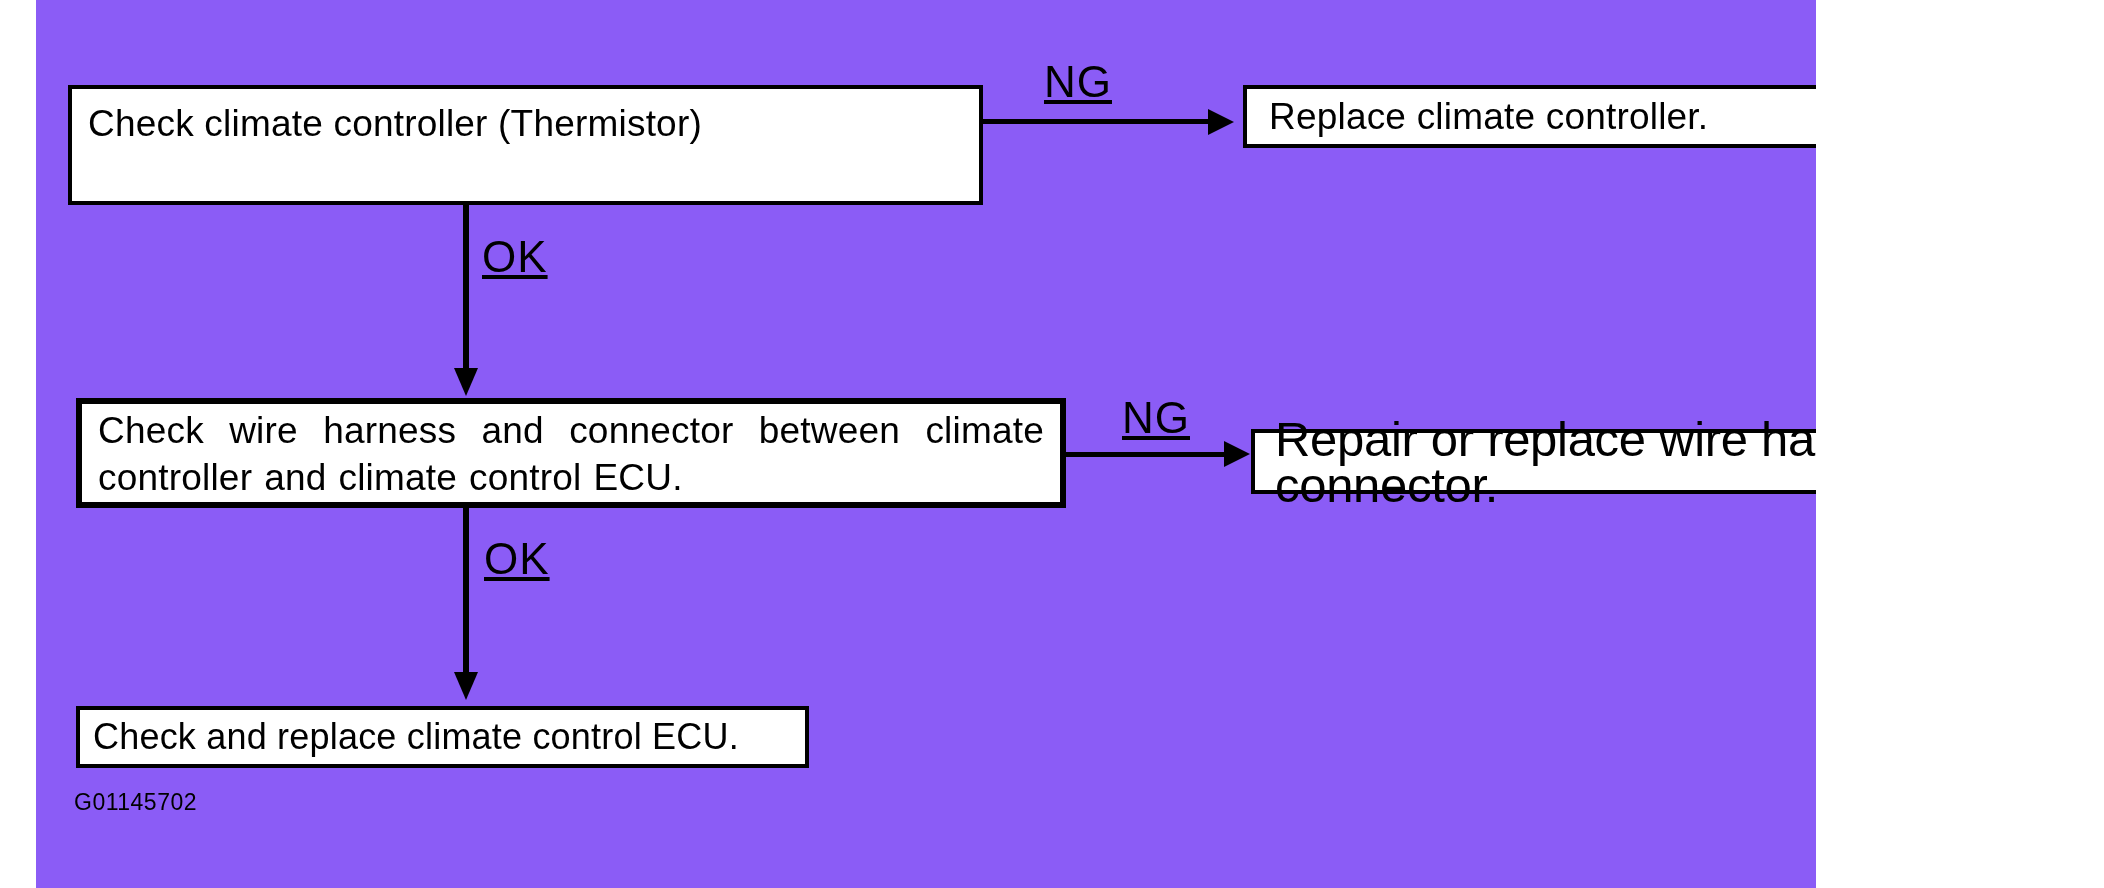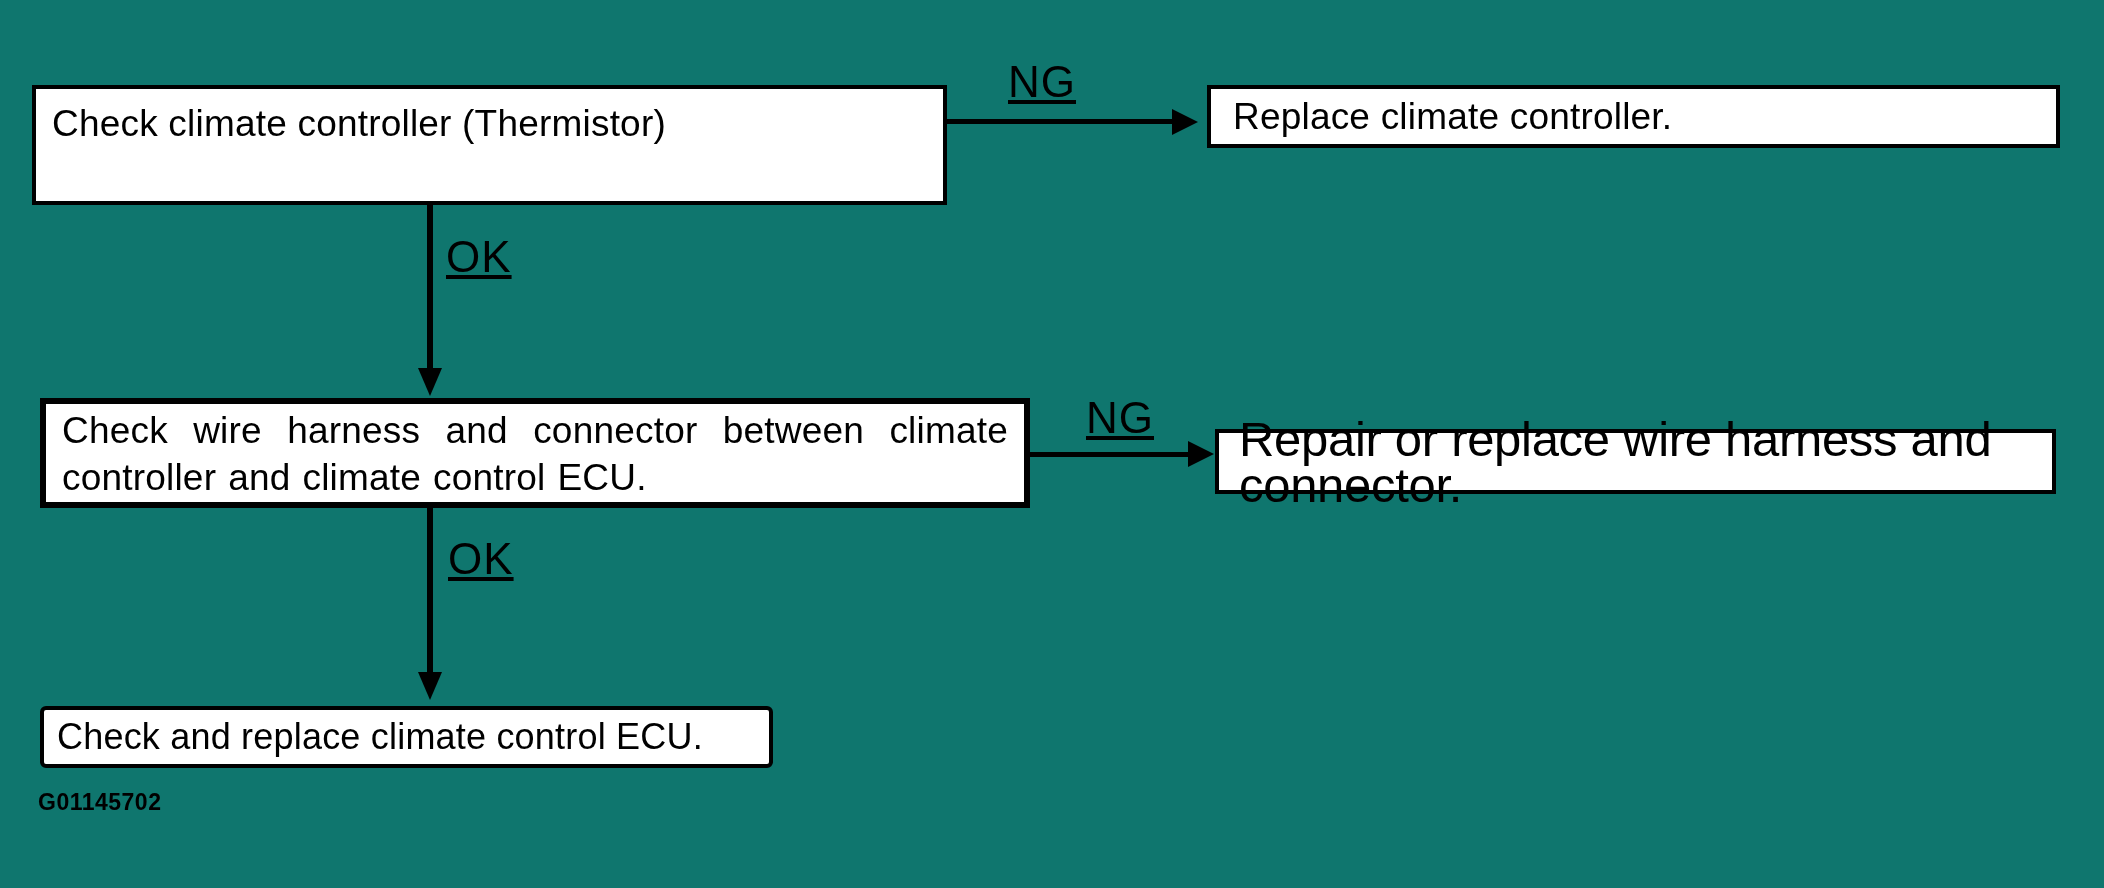--- a/index.html
+++ b/index.html
@@ -2,26 +2,27 @@
 <html><head>
 <meta charset="utf-8">
 <style>
   html, body {
     margin: 0;
     padding: 0;
     background: #ffffff;
   }
   .canvas {
     position: relative;
-    width: 2104px;
+    width: 1780px;
     height: 888px;
-    background: #0f766e;
+    background: #8b5cf6;
     font-family: "Liberation Sans", "DejaVu Sans", sans-serif;
     color: #000000;
     overflow: hidden;
+    margin-left: 36px;
   }
   .node {
     position: absolute;
     box-sizing: border-box;
     border: 4px solid #000000;
     background: #ffffff;
     font-size: 37px;
     line-height: 46px;
     letter-spacing: 0.2px;
   }
@@ -48,21 +49,20 @@
   .node-4 {
     left: 1215px; top: 429px; width: 841px; height: 65px;
     padding-left: 20px;
     font-size: 49px;
     letter-spacing: -0.3px;
   }
   .node-5 {
     left: 40px; top: 706px; width: 733px; height: 62px;
     padding-left: 13px;
     font-size: 36px;
-    border-radius: 6px;
   }
   .edge-line {
     position: absolute;
     background: #000000;
   }
   .line-ng1 { left: 947px; top: 119px; width: 225px; height: 5px; }
   .line-ok1 { left: 427px; top: 205px; width: 6px; height: 165px; }
   .line-ng2 { left: 1030px; top: 452px; width: 158px; height: 5px; }
   .line-ok2 { left: 427px; top: 508px; width: 6px; height: 166px; }
   .arrowhead {
@@ -92,21 +92,21 @@
     text-decoration: underline;
   }
   .label-ng1 { left: 1008px; top: 58px; }
   .label-ok1 { left: 446px; top: 233px; }
   .label-ng2 { left: 1086px; top: 394px; }
   .label-ok2 { left: 448px; top: 535px; }
   .figure-code {
     position: absolute;
     left: 38px; top: 789px;
     font-size: 23px;
-    font-weight: 700;
+    font-weight: 400;
     letter-spacing: 0.5px;
   }
 </style>
 </head>
 <body>
 
 <div class="canvas">
 
   <div class="node node-1">
     <span>Check climate controller (Thermistor)</span>

